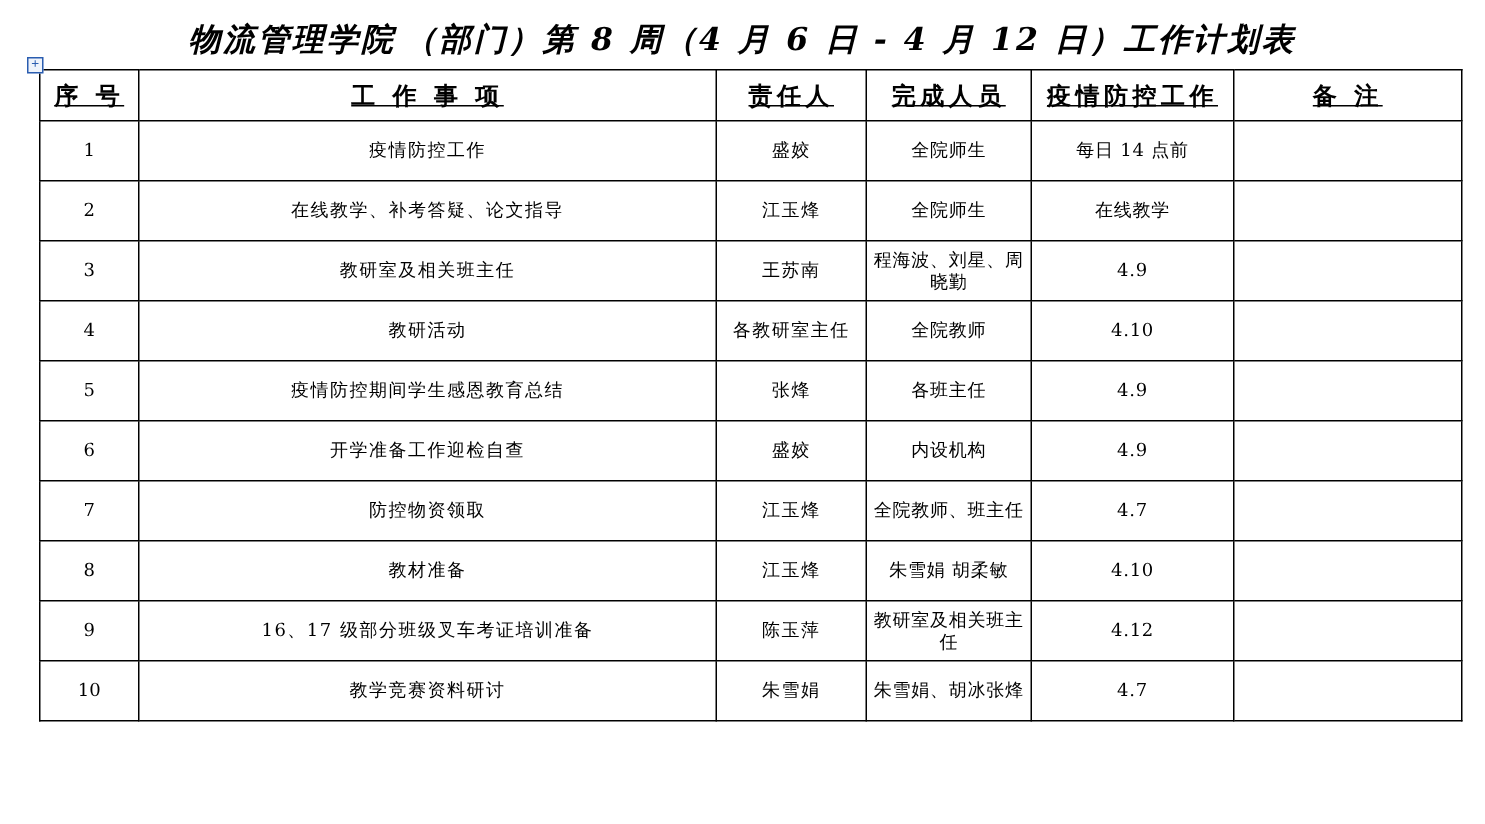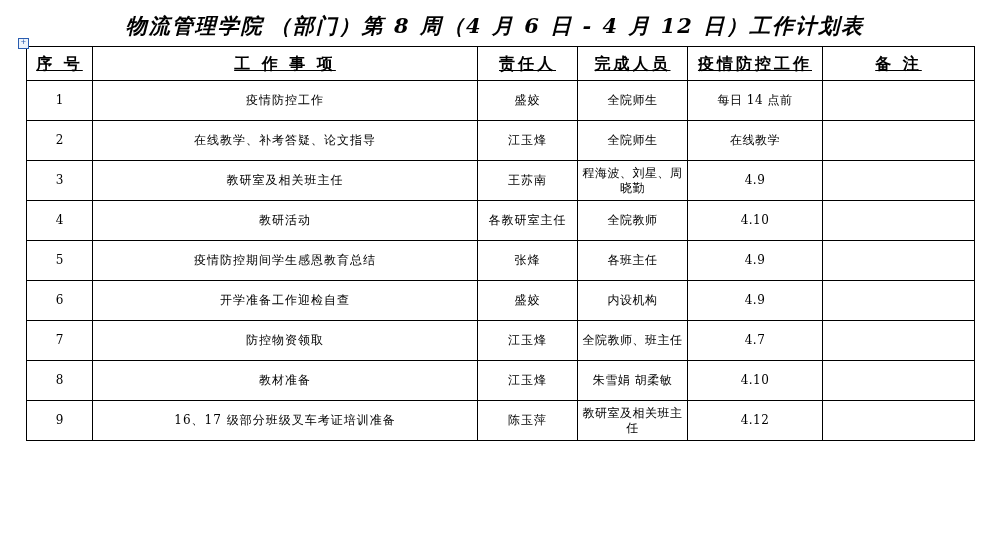--- a/index.html
+++ b/index.html
@@ -198,15 +198,23 @@
         <td class="note-cell"></td>
       </tr>
       <tr>
         <td class="no-cell">9</td>
         <td class="item-cell">16、17 级部分班级叉车考证培训准备</td>
         <td class="owner-cell">陈玉萍</td>
         <td class="people-cell">教研室及相关班主任</td>
         <td class="time-cell">4.12</td>
         <td class="note-cell"></td>
       </tr>
+      <tr>
+        <td class="no-cell">10</td>
+        <td class="item-cell">教学竞赛资料研讨</td>
+        <td class="owner-cell">朱雪娟</td>
+        <td class="people-cell">朱雪娟、胡冰张烽</td>
+        <td class="time-cell">4.7</td>
+        <td class="note-cell"></td>
+      </tr>
     </tbody>
   </table>
 </div>
 
 </body></html>

